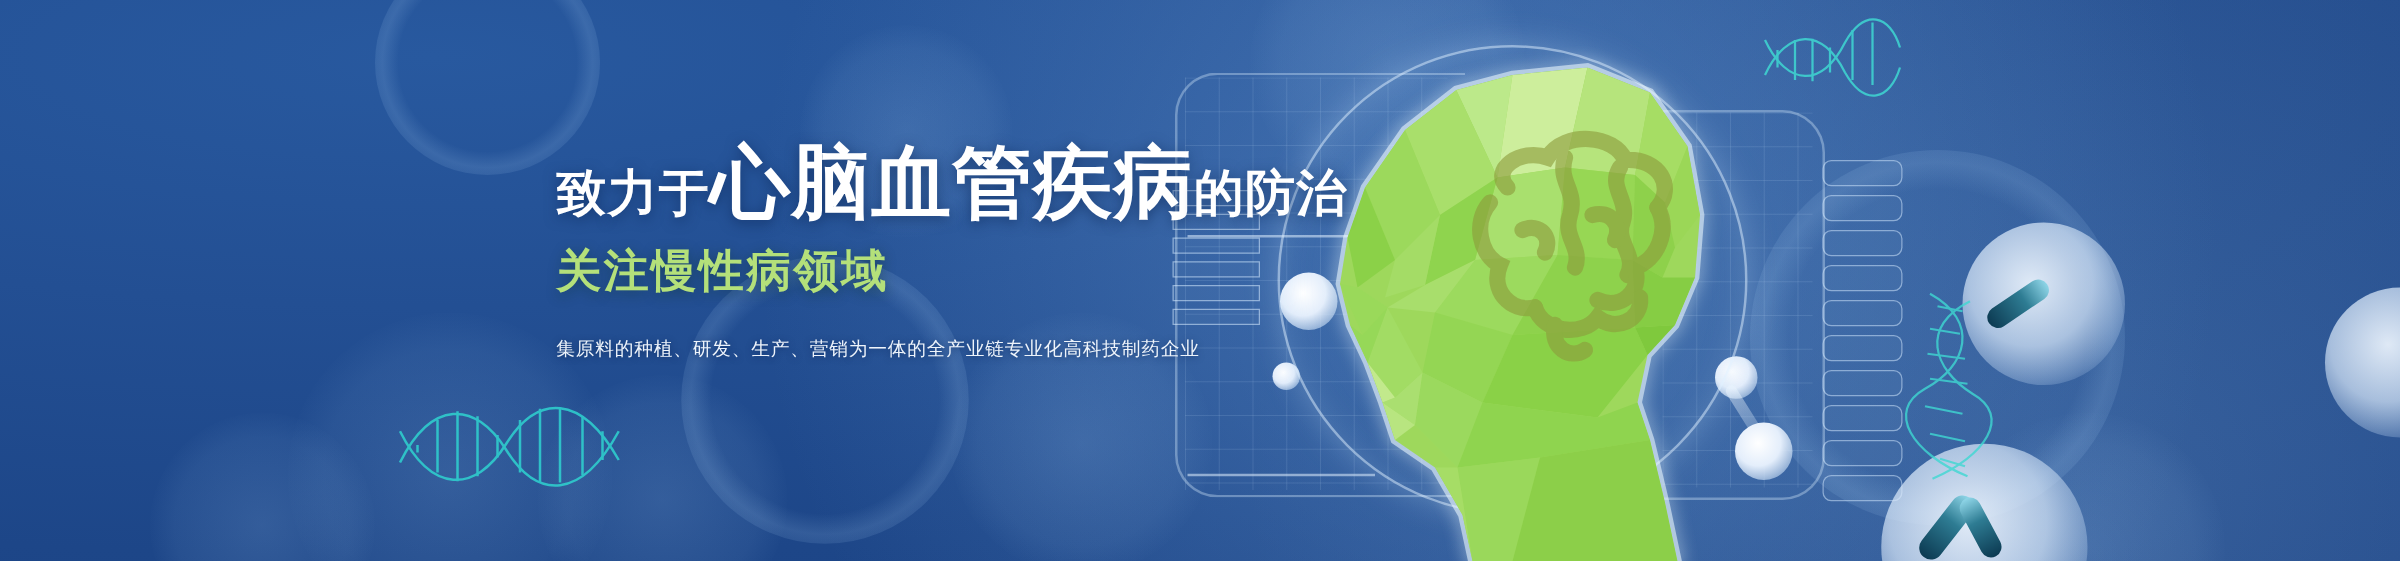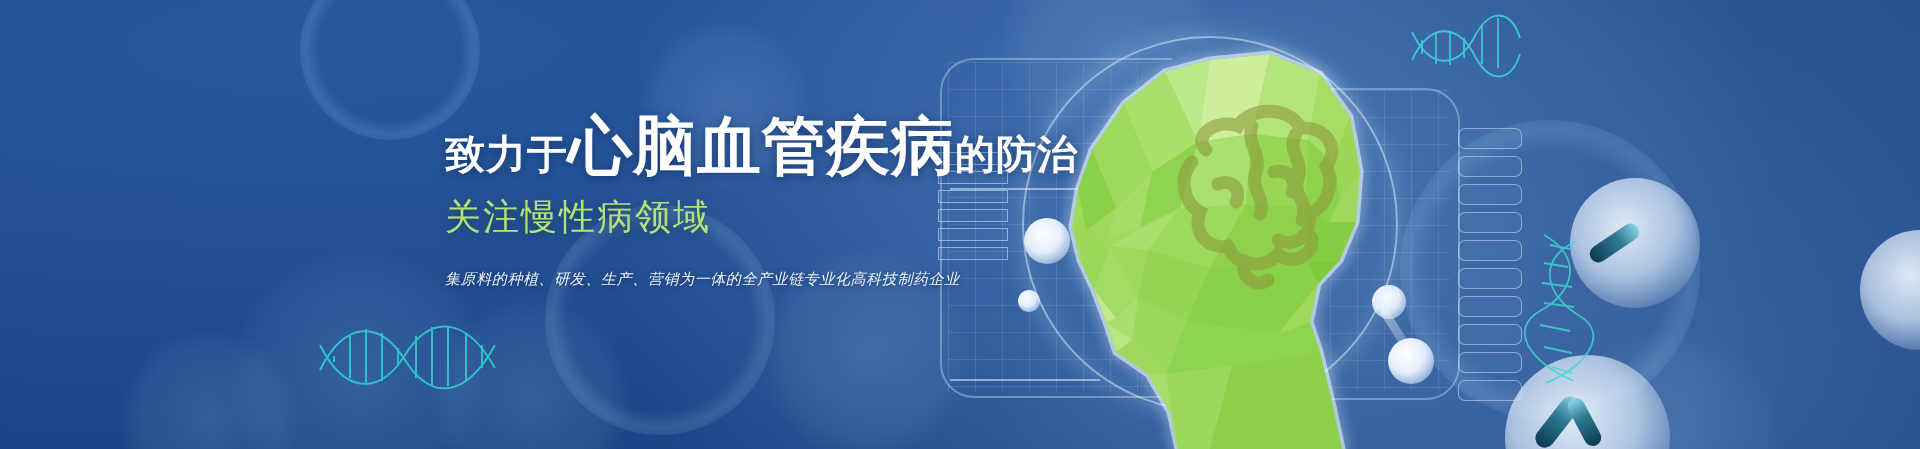--- a/index.html
+++ b/index.html
@@ -75,26 +75,26 @@
   #headline{
     color:#ffffff;font-weight:bold;white-space:nowrap;
     font-size:40px;line-height:1.08;letter-spacing:1px;
     text-shadow:0 2px 10px rgba(10,35,80,.55);
   }
   #headline .big{font-size:64px;letter-spacing:.5px;}
   #subline{
     margin-top:12px;
     color:#b4e07a;font-size:36px;letter-spacing:2px;white-space:nowrap;
     text-shadow:0 2px 10px rgba(10,45,20,.40);
+    font-weight:bold;
   }
   #tagline{
     margin-top:28px;
     color:#eef4fb;font-size:15px;letter-spacing:.6px;white-space:nowrap;
     text-shadow:0 1px 5px rgba(10,35,80,.6);
-    font-style:italic;
   }
 </style>
 </head>
 <body>
 
 <div id="banner">
 
   <div class="bokeh bk-soft" style="left:230px;top:250px;width:260px;height:260px;"></div>
   <div class="bokeh bk-soft" style="left:430px;top:300px;width:200px;height:200px;"></div>
   <div class="bokeh bk-ring" style="left:545px;top:205px;width:230px;height:230px;"></div>

